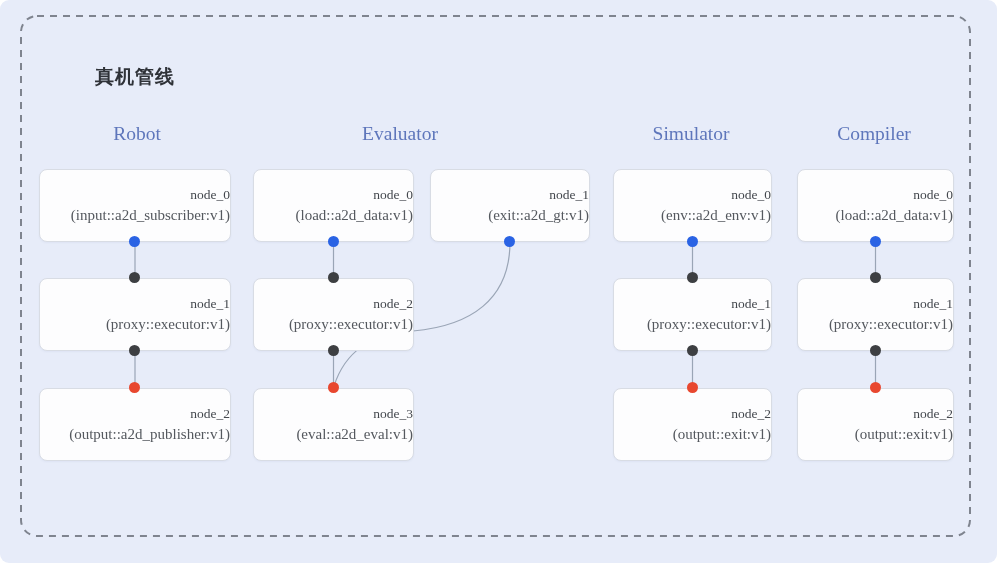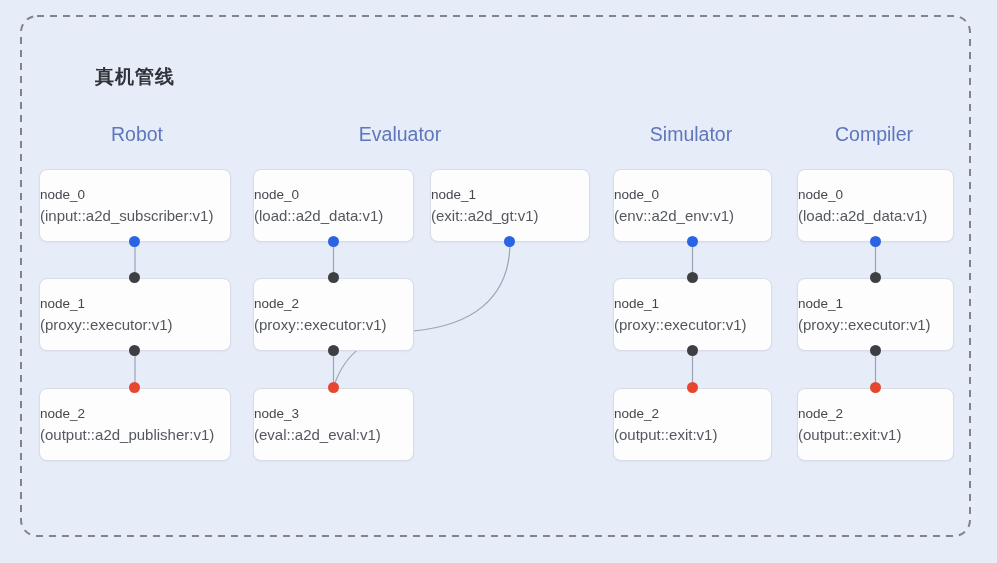--- a/index.html
+++ b/index.html
@@ -1,33 +1,34 @@
 <!DOCTYPE html>
 <html><head>
 <meta charset="utf-8">
 <style>
   html,body{margin:0;padding:0;}
   .stage{
     position:relative;width:997px;height:563px;background:#e7ecf9;overflow:hidden;
-    font-family:Liberation Sans, sans-serif;
+    font-family:Liberation Serif, serif;
+    border-radius:9px;
   }
   .edges{position:absolute;left:0;top:0;z-index:1;}
   .ptitle-zh{
     position:absolute;top:64px;width:240px;margin-left:-120px;text-align:center;
     font-size:19px;font-weight:700;color:#2f3238;letter-spacing:1px;z-index:2;
   }
   .ptitle-en{
     position:absolute;top:123px;width:240px;margin-left:-120px;text-align:center;
     font-size:19.5px;font-weight:400;color:#5e76bb;z-index:2;
   }
   .node{
     position:absolute;height:73px;box-sizing:border-box;
     background:#fdfdfe;border:1px solid #d8dce4;border-radius:8px;
     box-shadow:0 1px 2px rgba(60,80,130,.05);
-    display:flex;flex-direction:column;align-items:flex-start;justify-content:center;
+    display:flex;flex-direction:column;align-items:flex-end;justify-content:center;
     z-index:2;
   }
   .node-name{font-size:13.5px;color:#44484e;line-height:20px;}
   .node-type{font-size:15px;color:#54585e;line-height:21px;}
   .c-robot{left:39px;width:192px;}
   .c-evalA{left:253px;width:161px;}
   .c-evalB{left:430px;width:160px;}
   .c-sim{left:613px;width:159px;}
   .c-comp{left:797px;width:157px;}
   .r0{top:169px;}

